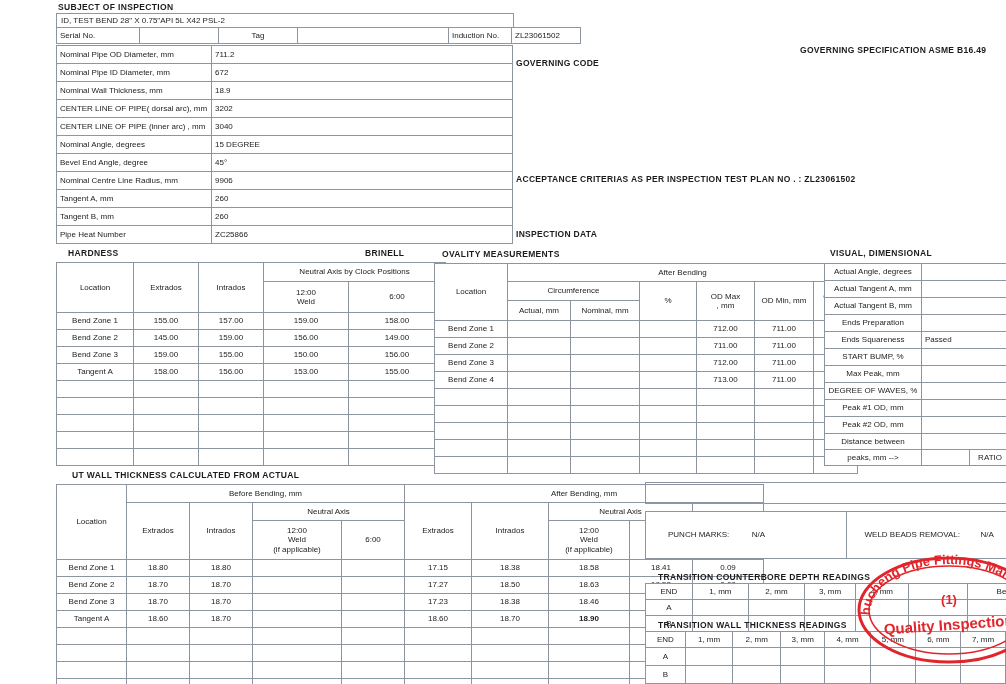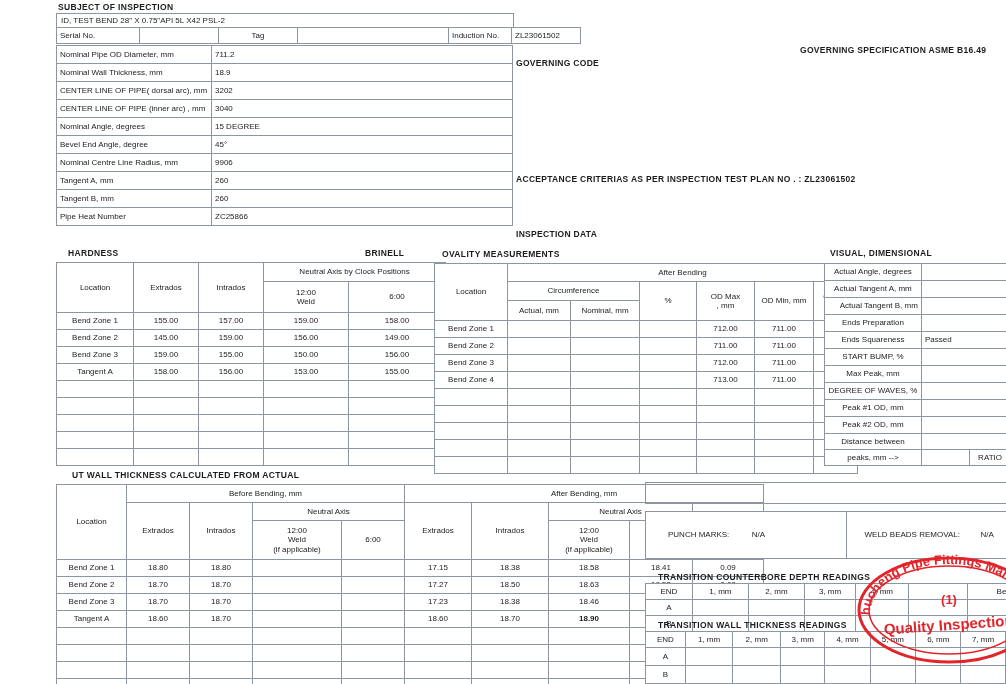--- a/index.html
+++ b/index.html
@@ -114,20 +114,24 @@
   </tbody>
     </table>
 
   <table class="grid abs cellpad-lg" id="spec-table">
     <tbody>
         <tr>
           <td class="l b" style="width:148px;height:15px;">Nominal Pipe OD Diameter, mm</td>
           <td class="l" style="width:294px;">711.2</td>
         </tr>
         <tr>
+          <td class="l b" style="width:148px;height:15px;">Nominal Pipe ID Diameter, mm</td>
+          <td class="l" style="width:294px;">672</td>
+        </tr>
+        <tr>
           <td class="l b" style="width:148px;height:15px;">Nominal Wall Thickness, mm</td>
           <td class="l" style="width:294px;">18.9</td>
         </tr>
         <tr>
           <td class="l b" style="width:148px;height:15px;">CENTER LINE OF PIPE( dorsal arc), mm</td>
           <td class="l" style="width:294px;">3202</td>
         </tr>
         <tr>
           <td class="l b" style="width:148px;height:15px;">CENTER LINE OF PIPE (inner arc) , mm</td>
           <td class="l" style="width:294px;">3040</td>
@@ -361,21 +365,21 @@
     <tbody id="visual-body">
         <tr>
           <td class="c" style="width:90px;height:14px;">Actual Angle, degrees</td>
           <td class="l" style="width:126px;" colspan="3"></td>
         </tr>
         <tr>
           <td class="c" style="width:90px;height:14px;">Actual Tangent A, mm</td>
           <td class="l" style="width:126px;" colspan="3"></td>
         </tr>
         <tr>
-          <td class="c" style="width:90px;height:14px;text-align:right;">Actual Tangent B, mm</td>
+          <td class="c" style="width:90px;height:14px;">Actual Tangent B, mm</td>
           <td class="l" style="width:126px;" colspan="3"></td>
         </tr>
         <tr>
           <td class="c" style="width:90px;height:14px;">Ends Preparation</td>
           <td class="l" style="width:126px;" colspan="3"></td>
         </tr>
         <tr>
           <td class="c" style="width:90px;height:14px;">Ends Squareness</td>
           <td class="l" style="width:126px;" colspan="3">Passed</td>
         </tr>

